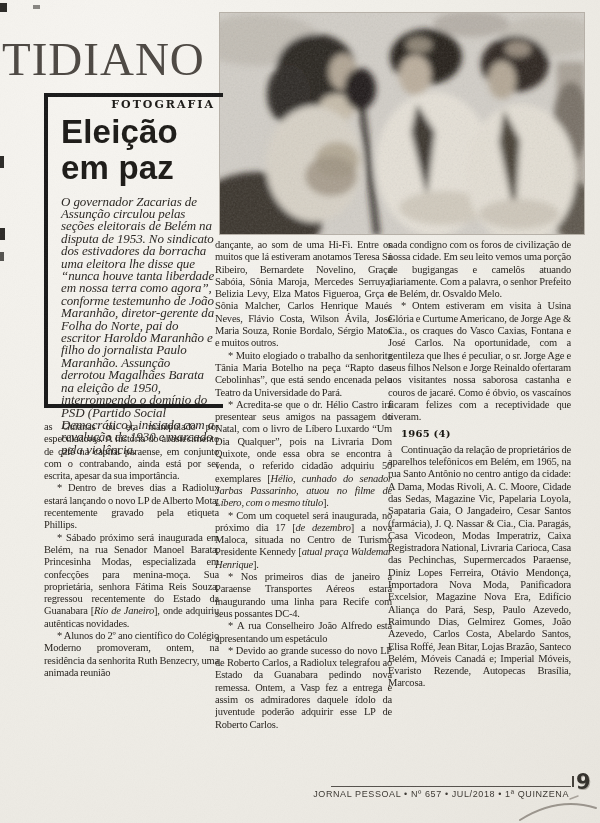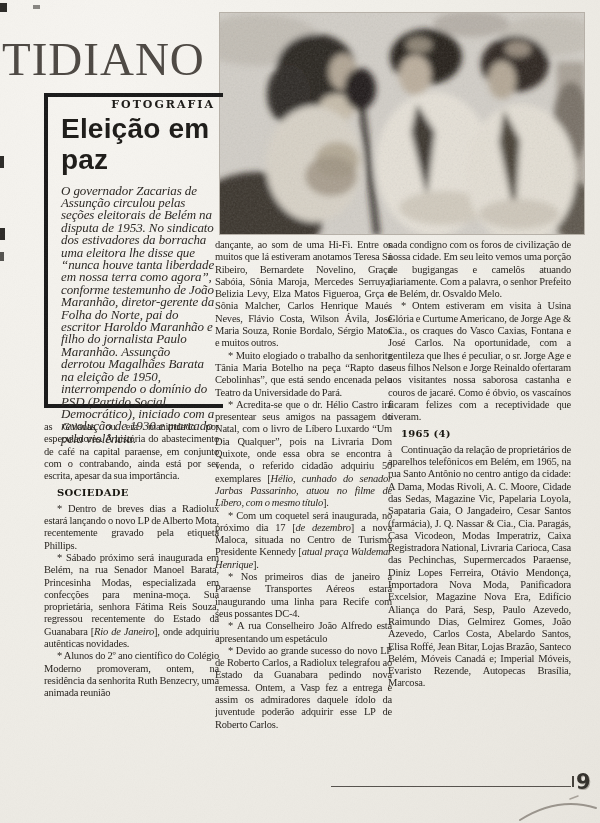--- a/index.html
+++ b/index.html
@@ -17,21 +17,21 @@
   .fbox{
     position:absolute;left:44px;top:93px;width:179px;height:315px;box-sizing:border-box;
     border:0 solid #191919;border-top-width:4px;border-left-width:4px;border-bottom-width:4px;
     padding:1px 8px 0 10px;background:transparent;
   }
   .fbox-kicker{
     font-family:"DejaVu Serif",serif;font-weight:700;font-size:11px;
     letter-spacing:2px;text-align:right;color:#1c1a17;
   }
   .fbox-title{
-    font-family:"Liberation Sans",sans-serif;font-weight:600;font-size:28px;line-height:1.1;
+    font-family:"Liberation Sans",sans-serif;font-weight:600;font-size:33px;line-height:1.1;
     margin:3px 0 0 0;padding-left:3px;color:#1d1b18;letter-spacing:0.2px;
   }
   .fbox-lede{
     margin-top:9px;font-style:italic;font-size:13px;line-height:12.4px;
     text-align:left;color:#2b2723;padding-left:3px;letter-spacing:-0.1px;
   }
   .col{
     position:absolute;font-size:10.5px;line-height:12.3px;text-align:justify;
     letter-spacing:-0.2px;word-spacing:-0.4px;overflow:hidden;
     -webkit-hyphens:auto;hyphens:auto;
@@ -120,21 +120,20 @@
   </figure>
 
   <section class="fbox">
     <div class="fbox-kicker">FOTOGRAFIA</div>
     <h1 class="fbox-title">Eleição em paz</h1>
     <div class="fbox-lede"><span>O governador Zacarias de Assunção circulou pelas seções eleitorais de Belém na disputa de 1953. No sindicato dos estivadores da borracha uma eleitora lhe disse que “nunca houve tanta liberdade em nossa terra como agora”, conforme testemunho de João Maranhão, diretor-gerente da Folha do Norte, pai do escritor Haroldo Maranhão e filho do jornalista Paulo Maranhão. Assunção derrotou Magalhães Barata na eleição de 1950, interrompendo o domínio do PSD (Partido Social Democrático), iniciado com a revolução de 1930 e marcado pela violência.</span></div>
   </section>
 
   <div id="col1" class="col">
       <p class="noindent"><span>as Guianas ou era manipulado por especuladores. A história do abastecimento de café na capital paraense, em conjunto com o contrabando, ainda está por ser escrita, apesar da sua importância.</span></p>
-      <p class="head"><span>SOCIEDADE</span></p>
       <p><span>* Dentro de breves dias a Radiolux estará lançando o novo LP de Alberto Mota, recentemente gravado pela etiqueta Phillips.</span></p>
       <p><span>* Sábado próximo será inaugurada em Belém, na rua Senador Manoel Barata, Princesinha Modas, especializada em confecções para menina-moça. Sua proprietária, senhora Fátima Reis Souza, regressou recentemente do Estado da Guanabara [</span><i>Rio de Janeiro</i><span>], onde adquiriu autênticas novidades.</span></p>
       <p><span>* Alunos do 2º ano científico do Colégio Moderno promoveram, ontem, na residência da senhorita Ruth Benzecry, uma animada reunião</span></p>
     </div>
   <div id="col2" class="col">
       <p class="noindent"><span>dançante, ao som de uma Hi-Fi. Entre os muitos que lá estiveram anotamos Teresa Sá Ribeiro, Bernardete Novelino, Graça Sabóia, Sônia Maroja, Mercedes Serruya, Belizia Levy, Elza Matos Figueroa, Grça e Sônia Malcher, Carlos Henrique Maués Neves, Flávio Costa, Wilson Ávila, José Maria Souza, Ronie Bordalo, Sérgio Matos e muitos outros.</span></p>
       <p><span>* Muito elogiado o trabalho da senhorita Tânia Maria Botelho na peça “Rapto das Cebolinhas”, que está sendo encenada pelo Teatro da Universidade do Pará.</span></p>
       <p><span>* Acredita-se que o dr. Hélio Castro irá presentear seus amigos na passagem do Natal, com o livro de Líbero Luxardo “Um Dia Qualquer”, pois na Livraria Dom Quixote, onde essa obra se encontra à venda, o referido cidadão adquiriu 50 exemplares [</span><i>Hélio, cunhado do senador Jarbas Passarinho, atuou no filme de Líbero, com o mesmo título</i><span>].</span></p>
       <p><span>* Com um coquetel será inaugurada, no próximo dia 17 [</span><i>de dezembro</i><span>] a nova Maloca, situada no Centro de Turismo Presidente Kennedy [</span><i>atual praça Waldemar Henrique</i><span>].</span></p>
       <p><span>* Nos primeiros dias de janeiro a Paraense Transportes Aéreos estará inaugurando uma linha para Recife com seus possantes DC-4.</span></p>
@@ -142,20 +141,21 @@
       <p><span>* Devido ao grande sucesso do novo LP de Roberto Carlos, a Radiolux telegrafou ao Estado da Guanabara pedindo nova remessa. Ontem, a Vasp fez a entrega e assim os admiradores daquele ídolo da juventude poderão adquirir esse LP de Roberto Carlos.</span></p>
     </div>
   <div id="col3" class="col">
       <p class="noindent"><span>nada condigno com os foros de civilização de nossa cidade. Em seu leito vemos uma porção de bugigangas e camelôs atuando diariamente. Com a palavra, o senhor Prefeito de Belém, dr. Osvaldo Melo.</span></p>
       <p><span>* Ontem estiveram em visita à Usina Glória e Curtume Americano, de Jorge Age &amp; Cia., os craques do Vasco Caxias, Fontana e José Carlos. Na oportunidade, com a gentileza que lhes é peculiar, o sr. Jorge Age e seus filhos Nelson e Jorge Reinaldo ofertaram aos visitantes nossa saborosa castanha e couros de jacaré. Como é óbvio, os vascaínos ficaram felizes com a receptividade que tiveram.</span></p>
       <p class="head"><span>1965 (4)</span></p>
       <p><span>Continuação da relação de proprietários de aparelhos telefônicos em Belém, em 1965, na rua Santo Antônio no centro antigo da cidade: A Dama, Modas Rivoli, A. C. Moore, Cidade das Sedas, Magazine Vic, Papelaria Loyola, Sapataria Gaia, O Jangadeiro, Cesar Santos (farmácia), J. Q. Nassar &amp; Cia., Cia. Paragás, Casa Vicodeon, Modas Imperatriz, Caixa Registradora National, Livraria Carioca, Casa das Pechinchas, Supermercados Paraense, Diniz Lopes Ferreira, Otávio Mendonça, Importadora Nova Moda, Panificadora Excelsior, Magazine Nova Era, Edifício Aliança do Pará, Sesp, Paulo Azevedo, Raimundo Dias, Gelmirez Gomes, João Azevedo, Carlos Costa, Abelardo Santos, Elisa Roffé, Jean Bitar, Lojas Brazão, Santeco Belém, Móveis Canadá e; Imperial Móveis, Evaristo Rezende, Autopecas Brasília, Marcosa.</span></p>
     </div>
 
   <div class="footer-rule"></div>
+  <div class="footer-text">JORNAL PESSOAL • Nº 657 • JUL/2018 • 1ª QUINZENA</div>
   <div class="page-tick"></div>
   <div class="page-num">9</div>
 
   <div class="art art-a"></div>
   <div class="art art-b"></div>
   <div class="art art-c"></div>
   <div class="art art-d"></div>
   <div class="art art-e"></div>
 
   <svg class="curl" width="82" height="30" viewBox="0 0 82 30" xmlns="http://www.w3.org/2000/svg">

